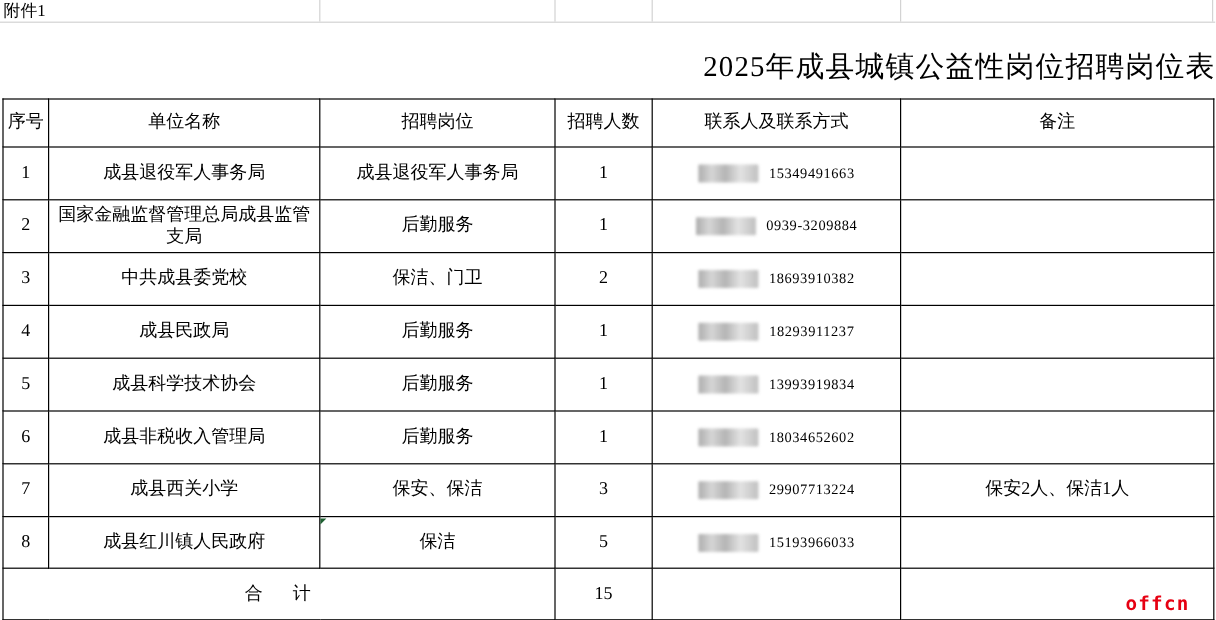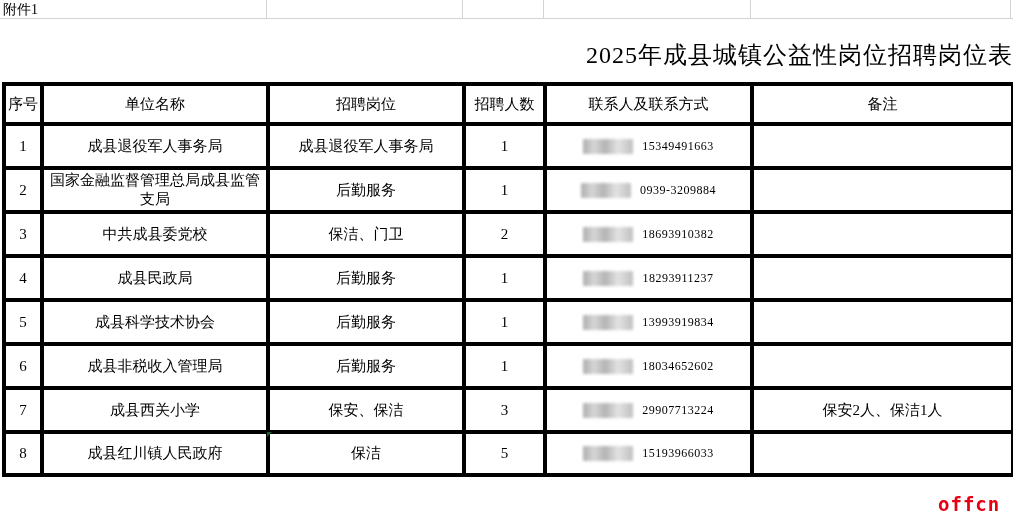--- a/index.html
+++ b/index.html
@@ -24,21 +24,21 @@
     position:absolute;left:0;top:39px;width:1013px;
     text-align:right;font-size:24px;letter-spacing:1px;
   }
   table.sheet{
     position:absolute;left:2px;top:82px;
     width:1009px;
     border-collapse:collapse;table-layout:fixed;
     font-size:15px;
   }
   table.sheet td, table.sheet th{
-    border:4px solid #000000;
+    border:1px solid #000000;
     padding:0 2px;
     text-align:center;vertical-align:middle;
     font-weight:normal;
     line-height:19px;
     overflow:hidden;
   }
   tr.hdr{height:40px;}
   tr.r{height:44px;}
   tr.r8{height:43px;}
   tr.total{height:43px;}
@@ -52,21 +52,21 @@
   .phone{font-size:12px;letter-spacing:.5px;}
   .flag-triangle{
     position:absolute;left:267px;top:432px;
     width:0;height:0;
     border-top:5px solid #1f6032;
     border-right:5px solid transparent;
   }
   .watermark{
     position:absolute;left:938px;top:493px;
     font-family:"DejaVu Sans Mono", monospace;
-    font-weight:bold;font-size:19px;letter-spacing:1px;
+    font-weight:bold;font-size:16px;letter-spacing:1px;
   }
 </style>
 </head>
 <body>
 
 <div class="page">
 
   <div class="grid-h"></div>
   <div class="grid-v gv1"></div>
   <div class="grid-v gv2"></div>
@@ -201,19 +201,25 @@
         <td>5</td>
         <td>
           <div class="contact">
             <span class="redact"></span>
             <span class="phone">15193966033</span>
           </div>
         </td>
         <td></td>
       </tr>
 
+      <tr class="total">
+        <td class="merge-label" colspan="3">合    计</td>
+        <td>15</td>
+        <td></td>
+        <td></td>
+      </tr>
     </tbody>
   </table>
 
   <div class="flag-triangle" style="border-top-color: rgb(31, 96, 50);"></div>
 
   <div class="watermark" style="color: rgb(230, 0, 18);">offcn</div>
 </div>
 
 </body></html>

